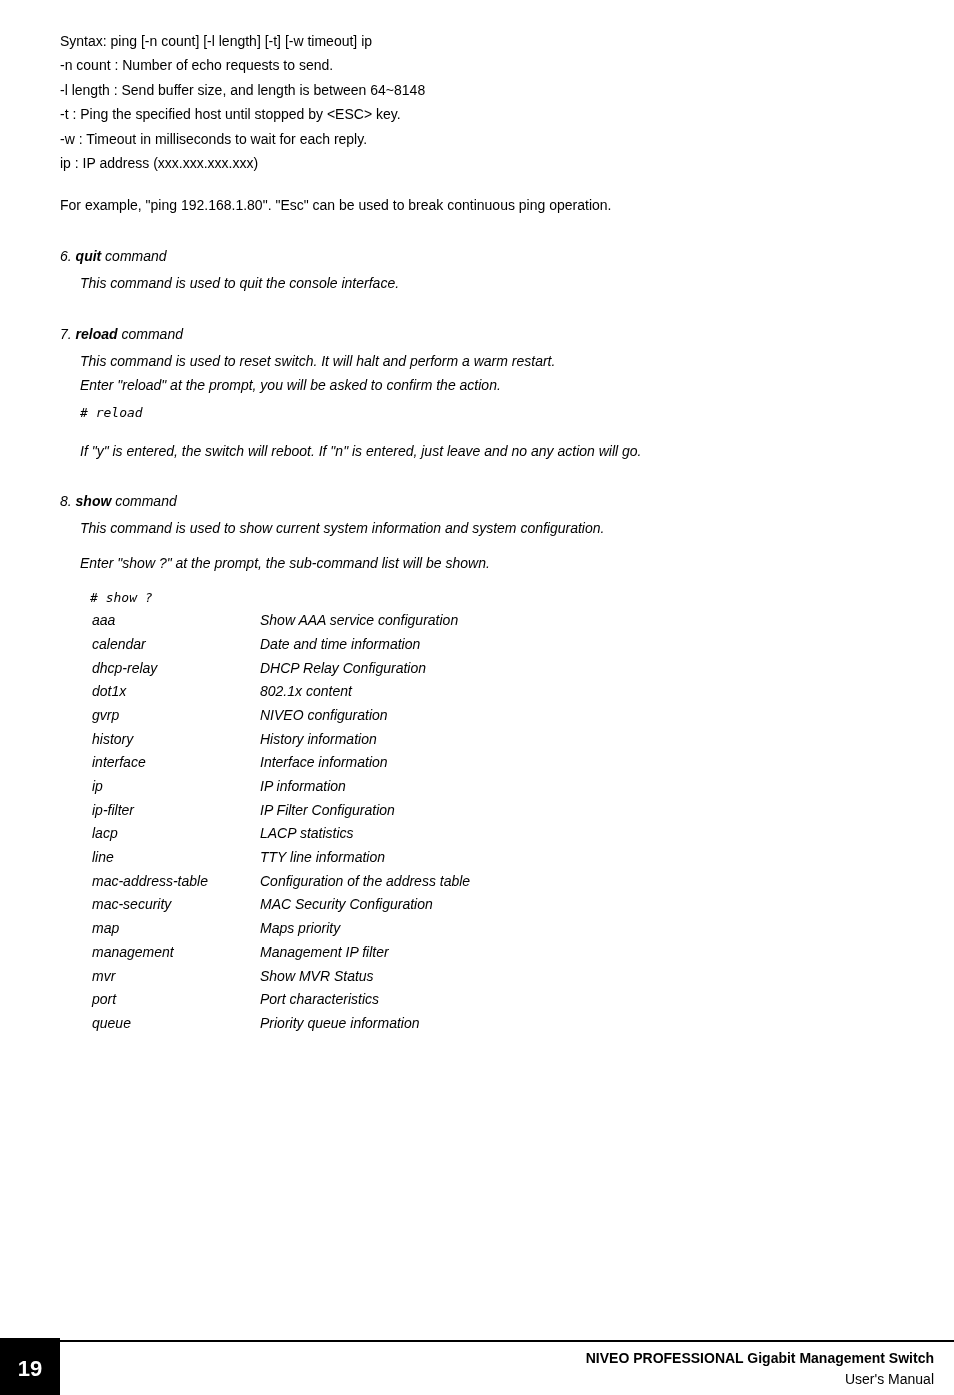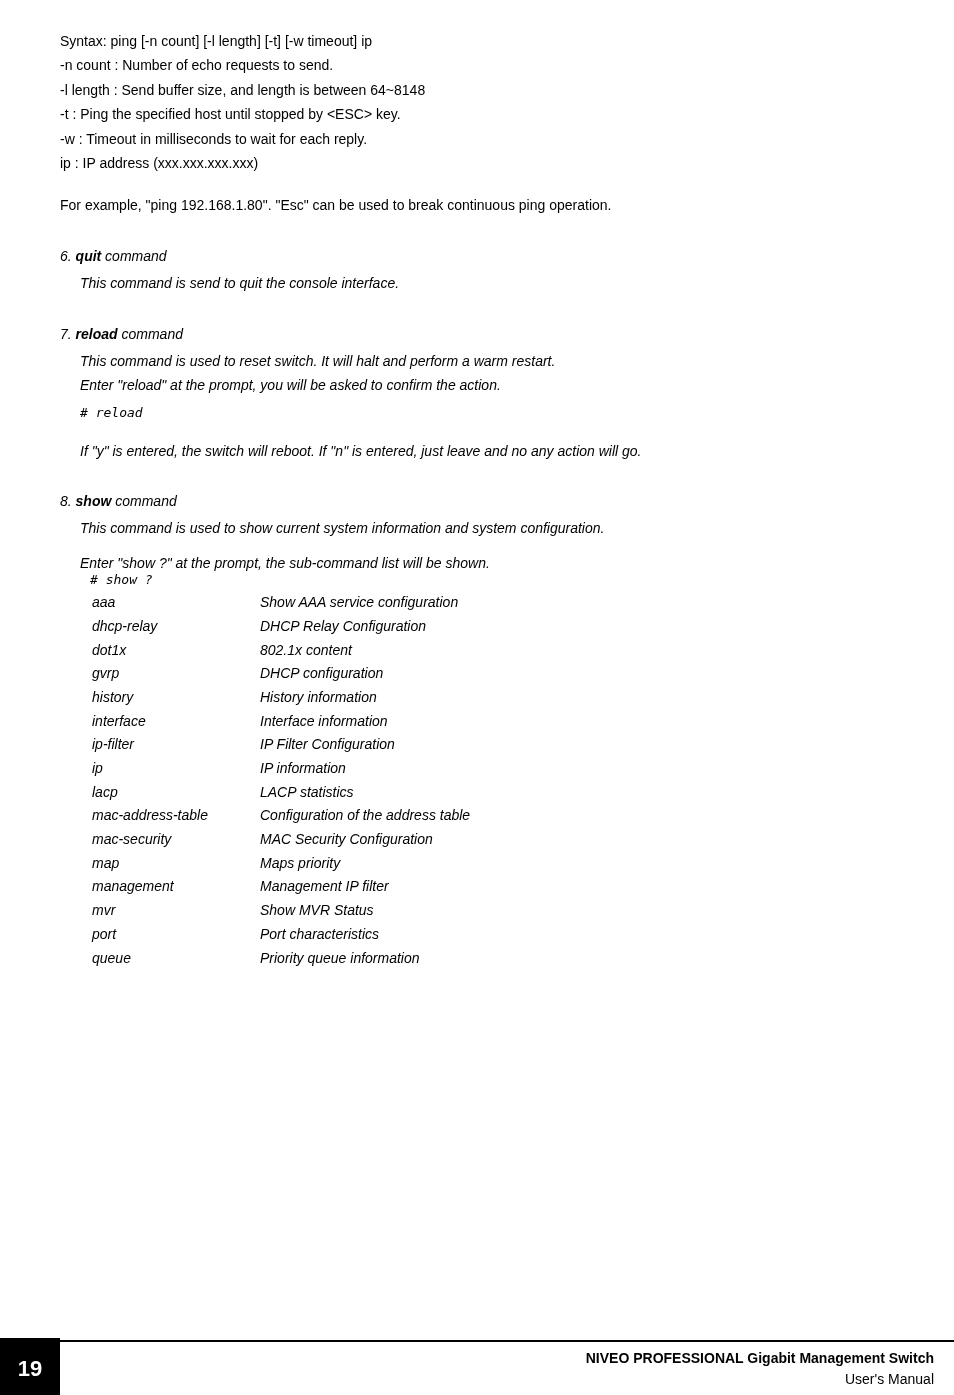--- a/index.html
+++ b/index.html
@@ -44,21 +44,21 @@
     .section-body {
       padding-left: 20px;
       line-height: 1.7;
     }
     .code-line {
       font-family: monospace;
       font-size: 13px;
       margin: 4px 0;
     }
     .show-table {
-      margin-top: 1px;
+      margin-top: 19px;
       margin-left: 10px;
     }
     .show-table .hash-line {
       font-family: monospace;
       font-size: 13px;
       margin-bottom: 4px;
     }
     .show-table table {
       border-collapse: collapse;
       width: 100%;
@@ -125,21 +125,21 @@
 
   <p class="example-para">For example, "ping 192.168.1.80".  "Esc" can be used to break continuous ping operation.</p>
 
   <div class="section">
     <div class="section-title">
       <span class="num">6.</span>
       <span> </span>
       <span class="cmd">quit</span><span> command</span>
     </div>
     <div class="section-body">
-      <p>This command is send to quit the console interface.</p>
+      <p>This command is used to quit the console interface.</p>
     </div>
   </div>
 
   <div class="section">
     <div class="section-title">
       <span class="num">7.</span>
       <span> </span>
       <span class="cmd">reload</span><span> command</span>
     </div>
     <div class="section-body">
@@ -166,50 +166,58 @@
       <p>Enter "show ?" at the prompt, the sub-command list will be shown.</p>
       <div class="show-table">
         <div class="hash-line"># show ?</div>
         <table>
           <tbody id="show-table-body">
           <tr>
                 <td>aaa</td>
                 <td>Show AAA service configuration</td>
               </tr>
               <tr>
+                <td>calendar</td>
+                <td>Date and time information</td>
+              </tr>
+              <tr>
                 <td>dhcp-relay</td>
                 <td>DHCP Relay Configuration</td>
               </tr>
               <tr>
                 <td>dot1x</td>
                 <td> 802.1x content</td>
               </tr>
               <tr>
                 <td>gvrp</td>
-                <td>DHCP configuration</td>
+                <td>NIVEO configuration</td>
               </tr>
               <tr>
                 <td>history</td>
                 <td> History information</td>
               </tr>
               <tr>
                 <td>interface</td>
                 <td> Interface information</td>
               </tr>
               <tr>
+                <td>ip</td>
+                <td>IP information</td>
+              </tr>
+              <tr>
                 <td>ip-filter</td>
                 <td> IP Filter Configuration</td>
               </tr>
               <tr>
-                <td>ip</td>
-                <td>IP information</td>
-              </tr>
-              <tr>
                 <td>lacp</td>
                 <td>LACP statistics</td>
+              </tr>
+              <tr>
+                <td>line</td>
+                <td>TTY line information</td>
               </tr>
               <tr>
                 <td>mac-address-table</td>
                 <td>Configuration of the address table</td>
               </tr>
               <tr>
                 <td>mac-security</td>
                 <td>MAC Security Configuration</td>
               </tr>
               <tr>

